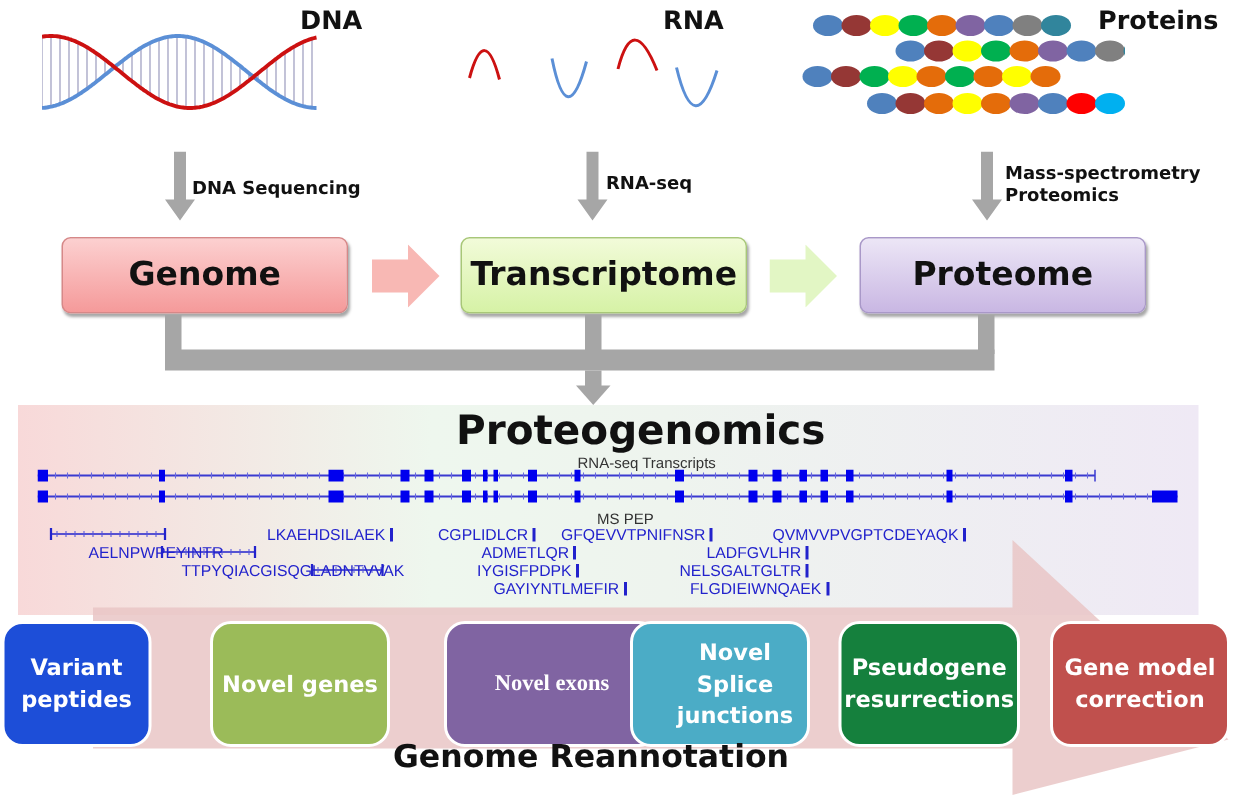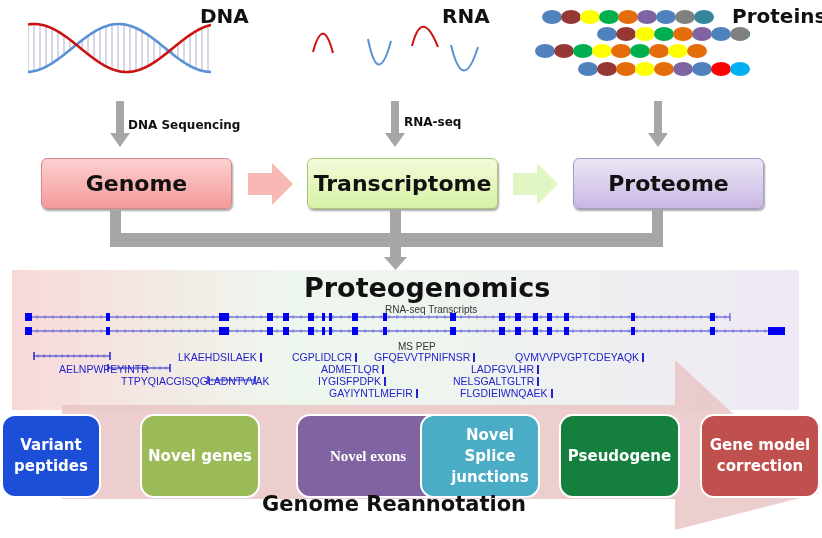--- a/index.html
+++ b/index.html
@@ -1,18 +1,18 @@
 <!DOCTYPE html>
 <html><head>
 <meta charset="utf-8">
 <style>
   html, body { margin:0; padding:0; background:#ffffff; }
   body { width:822px; height:538px; position:relative; overflow:hidden; font-family:"Liberation Sans", sans-serif; }
   .abs { position:absolute; }
-  .src-label { font-family:"DejaVu Sans", sans-serif; font-weight:bold; font-size:20px; color:#111; }
+  .src-label { font-family:"DejaVu Sans", sans-serif; font-weight:bold; font-size:17px; color:#111; }
   .step-label { font-family:"DejaVu Sans", sans-serif; font-weight:bold; font-size:12px; color:#111; line-height:15px; }
   .stage { position:absolute; border-radius:6px; box-shadow:1px 2px 2px rgba(0,0,0,0.35); display:flex; align-items:center; justify-content:center; font-family:"DejaVu Sans", sans-serif; font-weight:bold; font-size:22px; color:#111; }
   .outcome { position:absolute; top:414px; height:84px; border-radius:14px; border:2px solid #ffffff; display:flex; align-items:center; justify-content:center; text-align:center; font-family:"DejaVu Sans", sans-serif; font-weight:bold; font-size:15px; color:#ffffff; line-height:21px; box-sizing:border-box; padding:0 4px; }
   .pep { position:absolute; font-family:"Liberation Sans", sans-serif; font-size:10.5px; color:#2222cc; white-space:nowrap;padding-left:28px; }
   .pep .bar { display:inline-block; width:2px; height:9px; background:#2222cc; margin-left:3px; vertical-align:-1px; }
   .track-label { position:absolute; font-family:"Liberation Sans", sans-serif; font-size:10px; color:#333;padding-left:30px; }
 </style>
 </head>
 <body>
 
@@ -110,20 +110,22 @@
 
 <svg class="abs" style="left:384px;top:101px" width="22" height="48">
     <path d="M7 0 H15 V32 H21 L11 46 L1 32 H7 Z" fill="#a6a6a6"></path>
   </svg>
 <div class="abs step-label" style="left:404px;top:115px">RNA-seq</div>
 
 <svg class="abs" style="left:647px;top:101px" width="22" height="48">
     <path d="M7 0 H15 V32 H21 L11 46 L1 32 H7 Z" fill="#a6a6a6"></path>
   </svg>
 <div class="abs step-label" style="left:670px;top:108px">
+  <div>Mass-spectrometry</div>
+  <div>Proteomics</div>
 </div>
 
 <div class="stage" id="stage-genome" style="left: 41px; top: 158px; width: 189px; height: 49px; border: 1px solid rgb(214, 136, 136); background: linear-gradient(rgb(252, 208, 208), rgb(245, 154, 154));">Genome</div>
 <svg class="abs" style="left:248px;top:163px" width="46" height="42">
     <path d="M0 10 H24 V0 L45 21 L24 42 V32 H0 Z" fill="#f8b8b4"></path>
   </svg>
 <div class="stage" id="stage-transcriptome" style="left: 307px; top: 158px; width: 189px; height: 49px; border: 1px solid rgb(168, 199, 120); background: linear-gradient(rgb(242, 251, 217), rgb(214, 242, 166));">Transcriptome</div>
 <svg class="abs" style="left:513px;top:163px" width="46" height="42">
     <path d="M0 10 H24 V0 L45 21 L24 42 V32 H0 Z" fill="#e2f6c4"></path>
   </svg>
@@ -450,20 +452,21 @@
   </div>
 <div class="outcome" id="oc3" style="left: 420px; width: 120px; background: rgb(75, 172, 198); padding-left: 24px;">
     <div>
       <div>Novel Splice</div>
       <div>junctions</div>
     </div>
   </div>
 <div class="outcome" id="oc4" style="left: 559px; width: 121px; background: #15803d;">
     <div>
       <div>Pseudogene</div>
+      <div>resurrections</div>
     </div>
   </div>
 <div class="outcome" id="oc5" style="left: 700px; width: 120px; background: rgb(192, 80, 77);">
     <div>
       <div>Gene model</div>
       <div>correction</div>
     </div>
   </div>
 
 <div class="abs" style="left:262px;top:492px;font-family:'DejaVu Sans',sans-serif;font-weight:bold;font-size:21px;color:#111;">Genome Reannotation</div>

